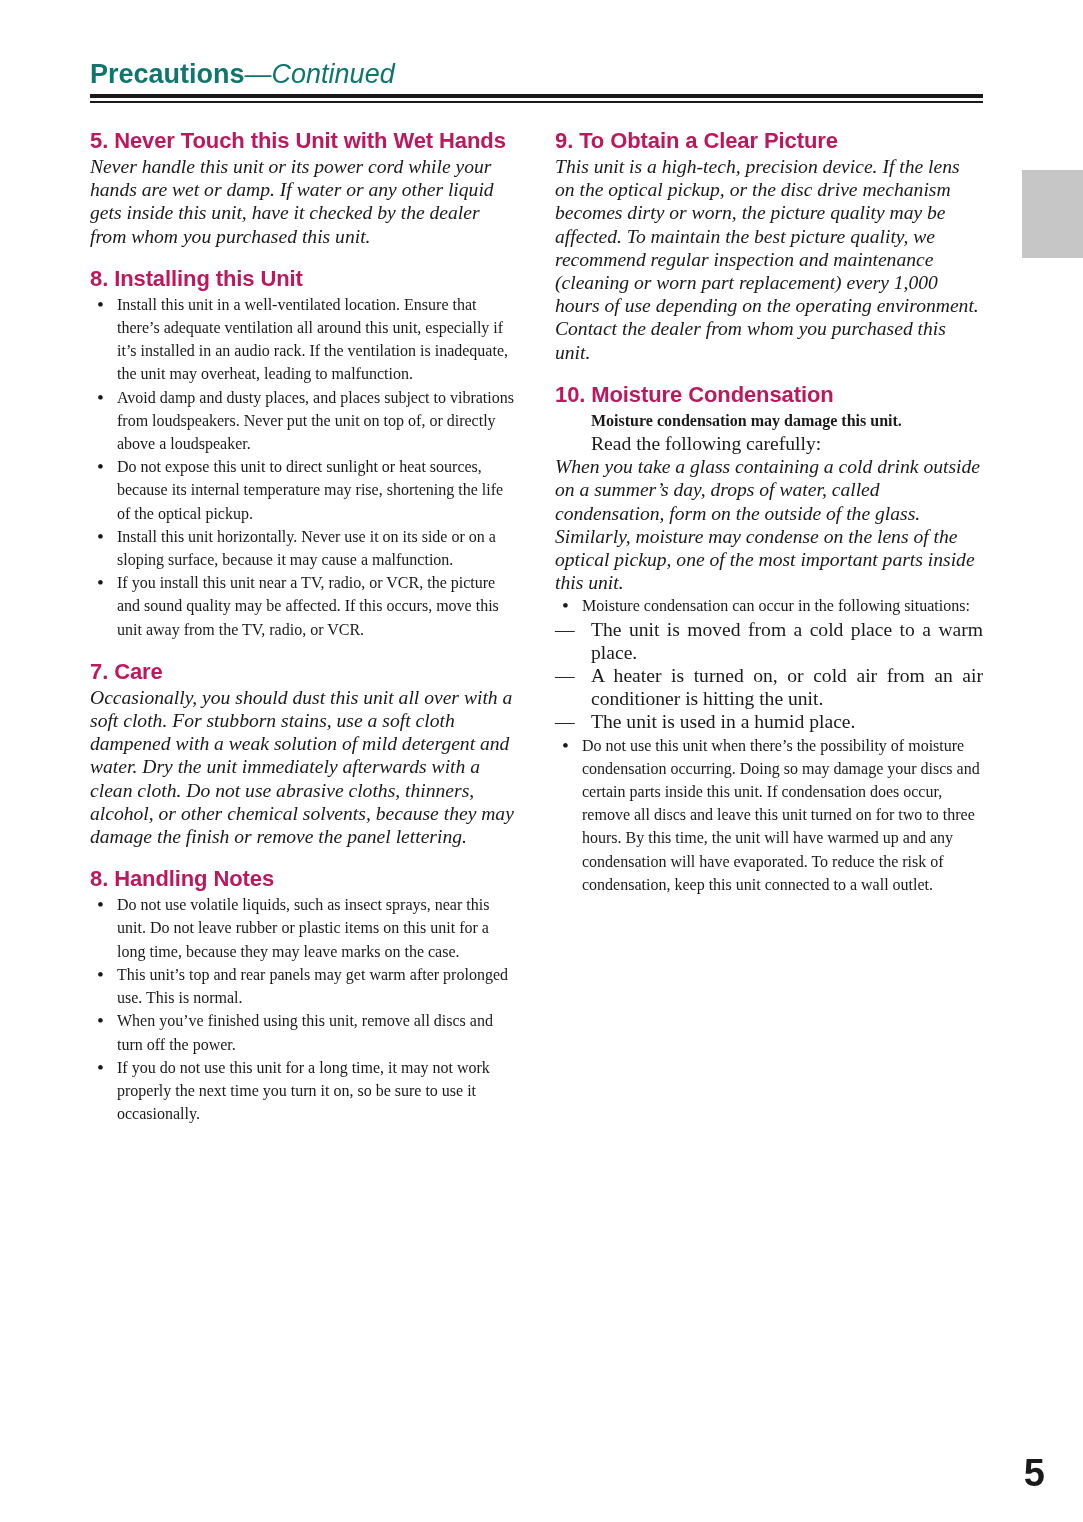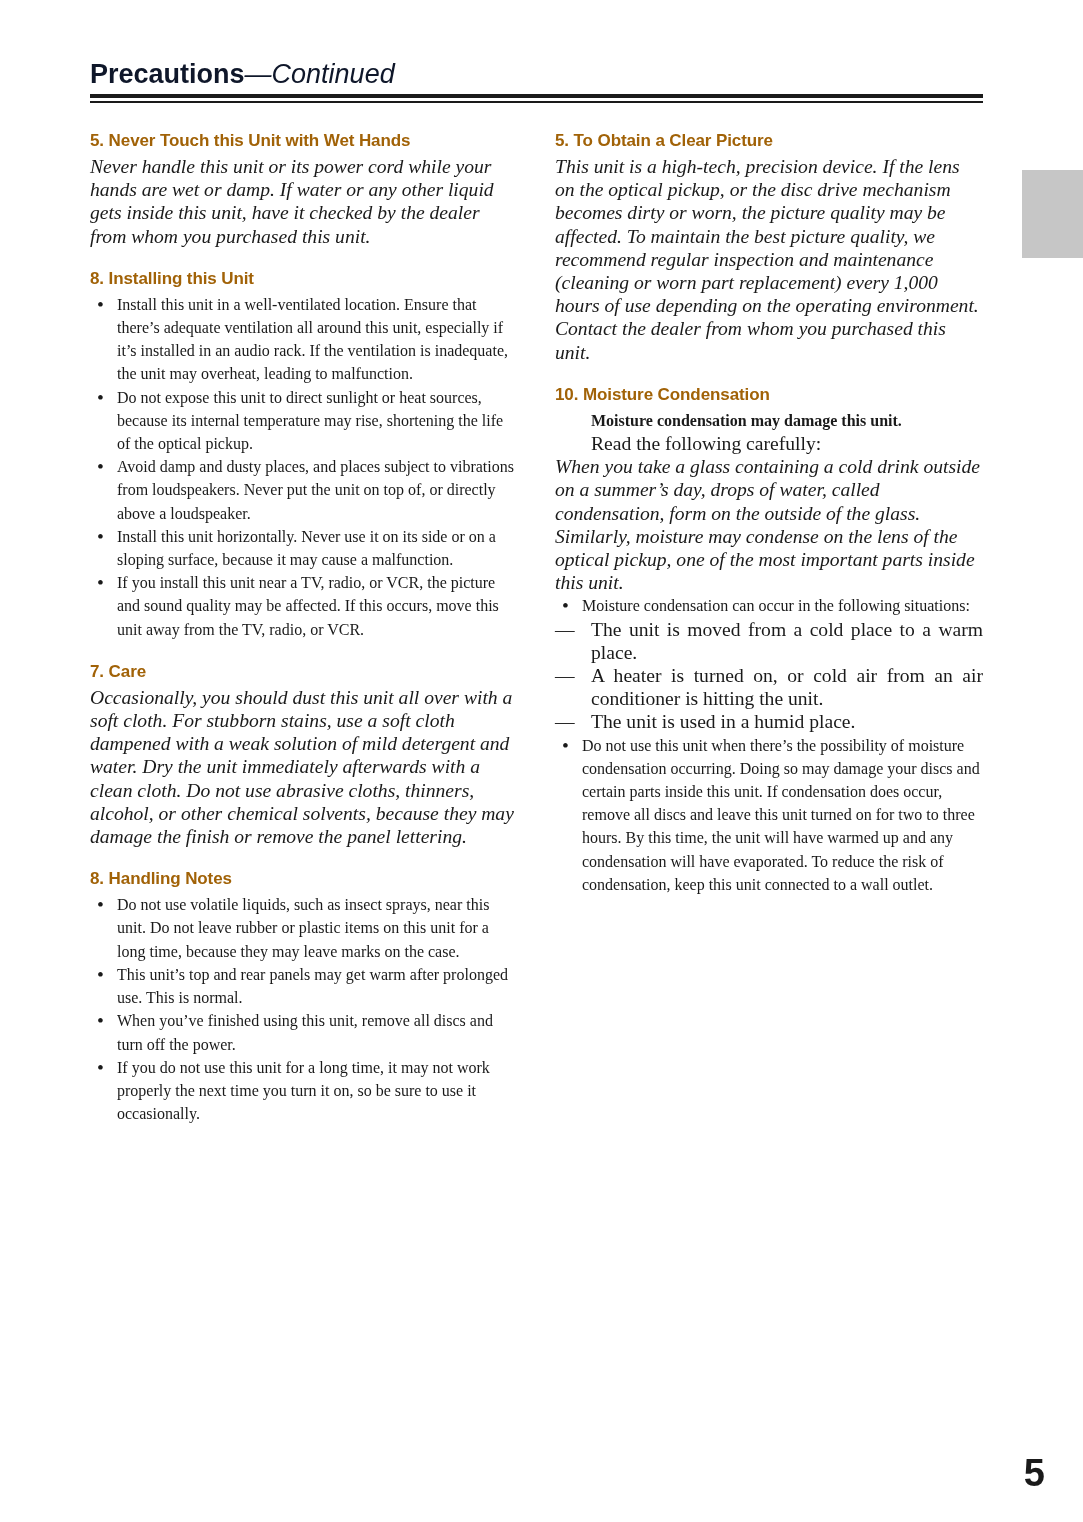--- a/index.html
+++ b/index.html
@@ -21,21 +21,21 @@
   .header {
     position: absolute;
     left: 90px;
     top: 58px;
     width: 893px;
   }
   .header-title {
     font-family: "Liberation Sans", "DejaVu Sans", sans-serif;
     font-size: 27px;
     line-height: 32px;
-    color: #0f172a;
+    color: #0f766e;
     white-space: nowrap;
   }
   .header-title .ht-main {
     font-weight: bold;
   }
   .header-title .ht-cont {
     font-weight: normal;
     font-style: italic;
   }
   .rule-thick {
@@ -70,24 +70,24 @@
     display: flex;
     gap: 37px;
   }
   .col {
     width: 428px;
   }
 
   h2.sec-head {
     font-family: "Liberation Sans", "DejaVu Sans", sans-serif;
     font-weight: bold;
-    font-size: 17px;
+    font-size: 22px;
     line-height: 23px;
     margin: 0 0 3px 0;
-    color: #a16207;
+    color: #be185d;
     letter-spacing: -0.1px;
   }
   .sec-block { margin-bottom: 19px; }
   .sec-block:last-child { margin-bottom: 0; }
 
   p.body {
     margin: 0;
     font-size: 19.6px;
     line-height: 23.2px;
     text-align: left;
@@ -185,22 +185,22 @@
 
       <div class="sec-block">
         <h2 class="sec-head">5. Never Touch this Unit with Wet Hands</h2>
         <p class="body">Never handle this unit or its power cord while your hands are wet or damp. If water or any other liquid gets inside this unit, have it checked by the dealer from whom you purchased this unit.</p>
       </div>
 
       <div class="sec-block">
         <h2 class="sec-head">8. Installing this Unit</h2>
         <ul class="bul">
           <li>Install this unit in a well-ventilated location. Ensure that there’s adequate ventilation all around this unit, especially if it’s installed in an audio rack. If the ventilation is inadequate, the unit may overheat, leading to malfunction.</li>
+          <li>Avoid damp and dusty places, and places subject to vibrations from loudspeakers. Never put the unit on top of, or directly above a loudspeaker.</li>
           <li>Do not expose this unit to direct sunlight or heat sources, because its internal temperature may rise, shortening the life of the optical pickup.</li>
-          <li>Avoid damp and dusty places, and places subject to vibrations from loudspeakers. Never put the unit on top of, or directly above a loudspeaker.</li>
           <li>Install this unit horizontally. Never use it on its side or on a sloping surface, because it may cause a malfunction.</li>
           <li>If you install this unit near a TV, radio, or VCR, the picture and sound quality may be affected. If this occurs, move this unit away from the TV, radio, or VCR.</li>
         </ul>
       </div>
 
       <div class="sec-block">
         <h2 class="sec-head">7. Care</h2>
         <p class="body">Occasionally, you should dust this unit all over with a soft cloth. For stubborn stains, use a soft cloth dampened with a weak solution of mild detergent and water. Dry the unit immediately afterwards with a clean cloth. Do not use abrasive cloths, thinners, alcohol, or other chemical solvents, because they may damage the finish or remove the panel lettering.</p>
       </div>
 
@@ -212,21 +212,21 @@
           <li>When you’ve finished using this unit, remove all discs and turn off the power.</li>
           <li>If you do not use this unit for a long time, it may not work properly the next time you turn it on, so be sure to use it occasionally.</li>
         </ul>
       </div>
 
     </div>
 
     <div class="col">
 
       <div class="sec-block">
-        <h2 class="sec-head">5. To Obtain a Clear Picture</h2>
+        <h2 class="sec-head">9. To Obtain a Clear Picture</h2>
         <p class="body">This unit is a high-tech, precision device. If the lens on the optical pickup, or the disc drive mechanism becomes dirty or worn, the picture quality may be affected. To maintain the best picture quality, we recommend regular inspection and maintenance (cleaning or worn part replacement) every 1,000 hours of use depending on the operating environment. Contact the dealer from whom you purchased this unit.</p>
       </div>
 
       <div class="sec-block">
         <h2 class="sec-head">10. Moisture Condensation</h2>
 
         <div class="indent-block">
           <p class="bold-lead">Moisture condensation may damage this unit.</p>
           <p class="sub-lead">Read the following carefully:</p>
         </div>

